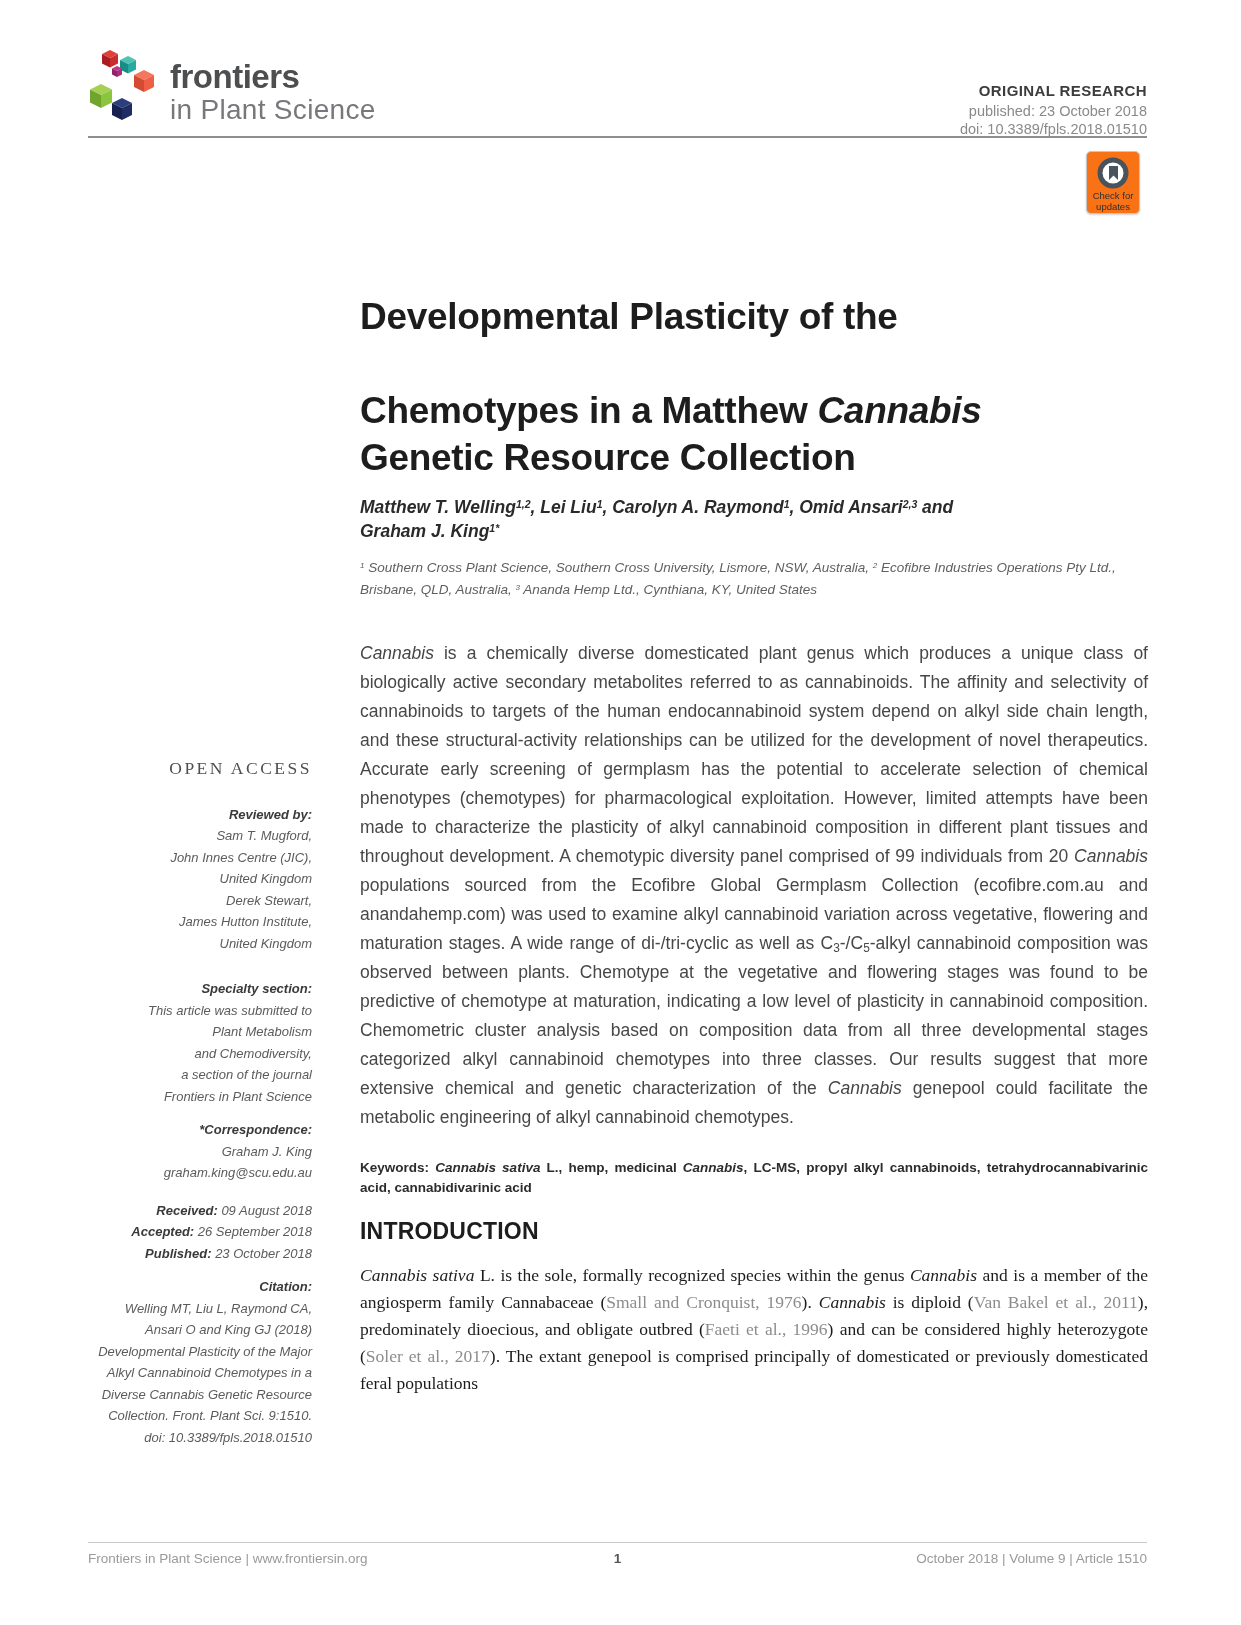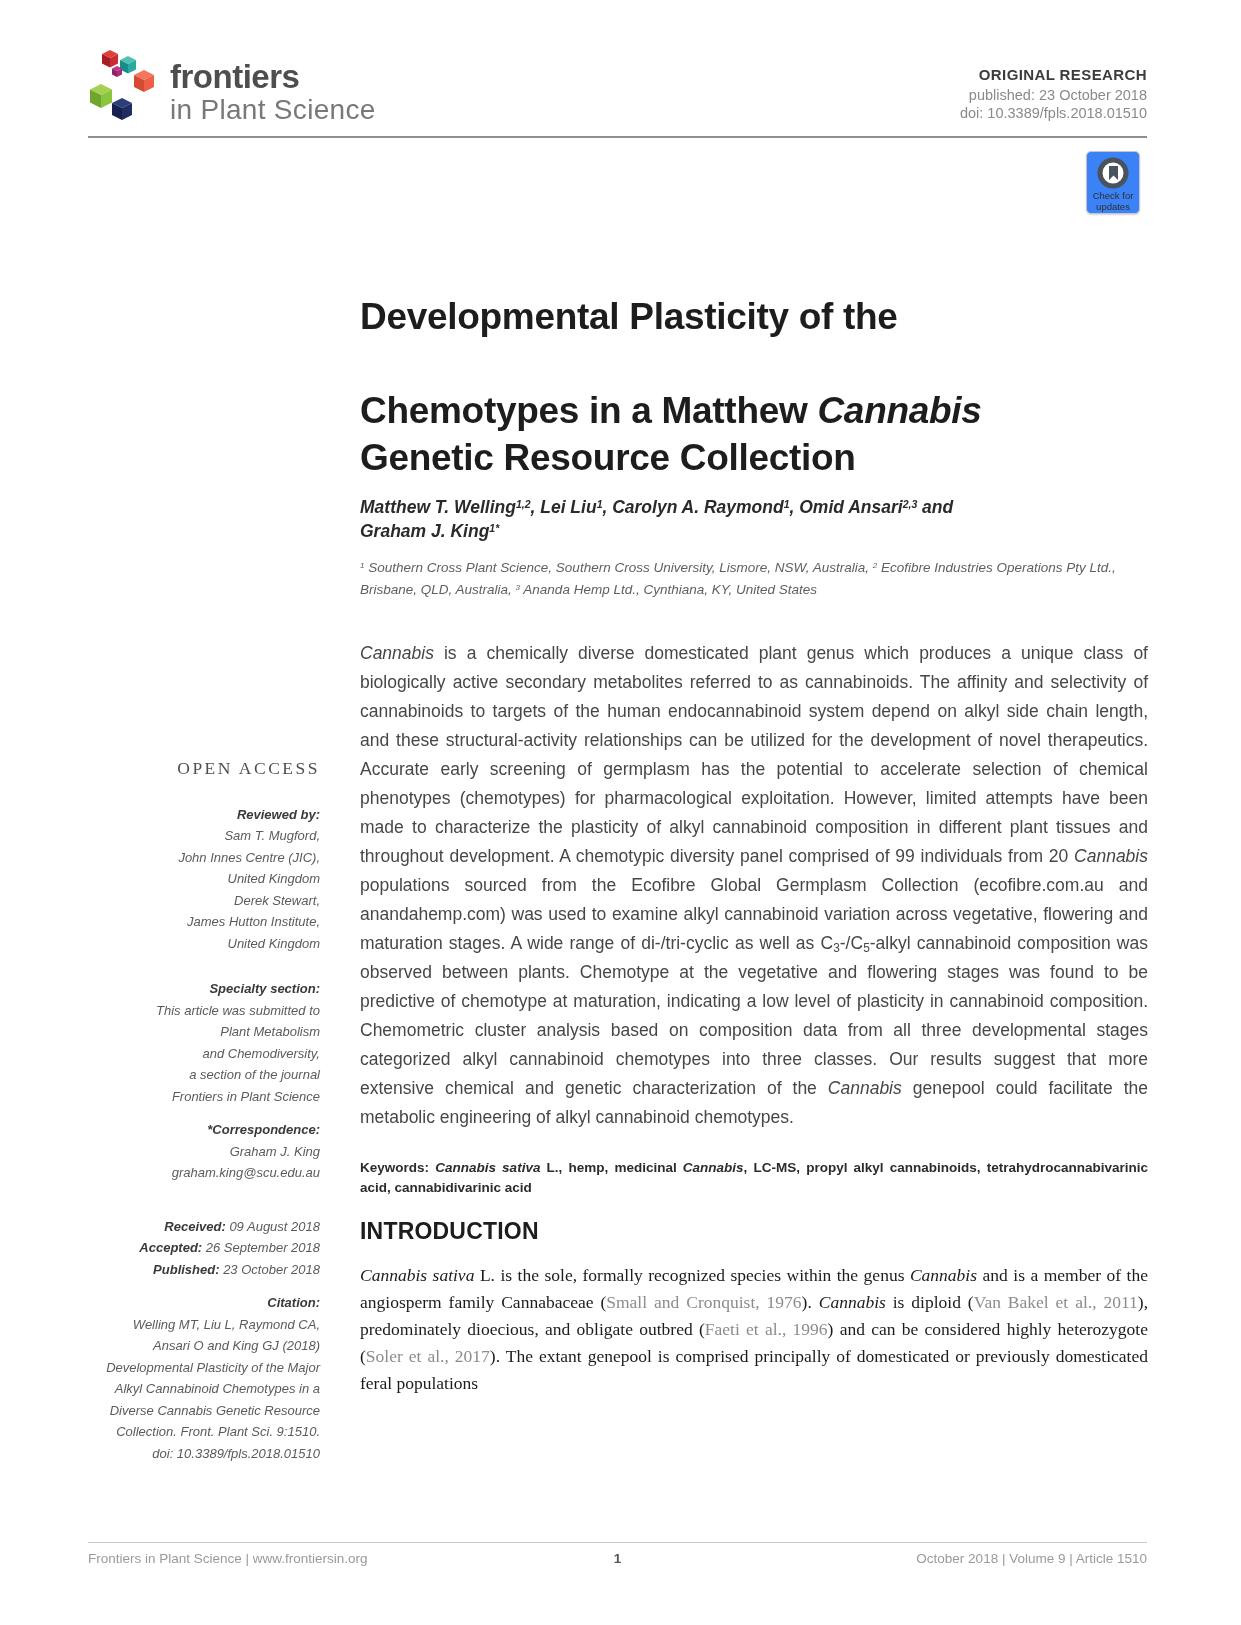--- a/index.html
+++ b/index.html
@@ -5,42 +5,42 @@
   html,body{margin:0;padding:0;background:#ffffff;}
   .page{position:relative;width:1241px;height:1625px;background:#fff;overflow:hidden;
         font-family:"Liberation Sans",sans-serif;}
 
   
   .logo{position:absolute;left:88px;top:46px;display:flex;align-items:flex-start;}
   .logo-cubes{width:76px;height:80px;flex:0 0 auto;}
   .logo-text{margin-left:6px;margin-top:14px;}
   .logo-frontiers{font-size:33px;font-weight:bold;color:#4d4e50;line-height:1;letter-spacing:-0.5px;}
   .logo-journal{font-size:28px;color:#77787b;line-height:1.2;letter-spacing:0.3px;}
-  .header-right{position:absolute;right:94px;top:66px;text-align:right;}
+  .header-right{position:absolute;right:94px;top:82px;text-align:right;}
   .header-type{font-size:15px;font-weight:bold;color:#3c3c3c;letter-spacing:0.4px;}
   .header-pub{font-size:14.5px;color:#8a8a8a;margin-top:4px;}
   .header-doi{font-size:14.5px;color:#8a8a8a;margin-top:2px;}
   .header-rule{position:absolute;left:88px;right:94px;top:136px;height:2px;background:#8e8e8e;}
 
   
-  .badge{position:absolute;left:1086px;top:151px;width:52px;height:61px;background:#3b82f6;
+  .badge{position:absolute;left:1086px;top:151px;width:52px;height:61px;background:#f97316;
          border:1px solid #c6c6c6;border-radius:5px;box-shadow:0 1px 2px rgba(0,0,0,0.18);
          text-align:center;cursor:pointer;}
   .badge-icon{margin:5px auto 1px;display:block;}
   .badge-text{font-size:9.5px;color:#2f2f2f;line-height:1.2;}
 
   
-  .sidebar{position:absolute;left:90px;top:758px;width:230px;text-align:right;
+  .sidebar{position:absolute;left:82px;top:758px;width:230px;text-align:right;
            font-style:italic;font-size:13px;color:#5b5b5b;line-height:21.5px;}
   .open-access{font-style:normal;font-family:"Liberation Serif",serif;font-size:17.5px;
                letter-spacing:2.5px;color:#4f4f4f;margin-bottom:24px;}
   .sb-block{margin-top:12px;}
   .sb-label{font-weight:bold;color:#3a3a3a;}
   .sb-specialty{margin-top:24px;}
-  .sb-dates{margin-top:32px;}
+  .sb-dates{margin-top:16px;}
   .sb-citation{margin-top:12px;}
   .sb-email{color:#5b5b5b;}
 
   
   .main{position:absolute;left:360px;top:293px;width:788px;}
   .title{font-size:37px;font-weight:bold;color:#1d1d1d;line-height:47px;letter-spacing:-0.3px;}
   .authors{margin-top:14px;font-size:17.5px;font-weight:bold;font-style:italic;color:#2a2a2a;line-height:24px;}
   .affiliations{margin-top:14px;font-size:13.5px;font-style:italic;color:#606060;line-height:22px;}
   .abstract{margin-top:38px;font-size:17.5px;color:#474747;line-height:29px;text-align:justify;}
   .keywords{margin-top:26px;font-size:13.5px;font-weight:bold;color:#2c2c2c;line-height:20px;text-align:justify;}

